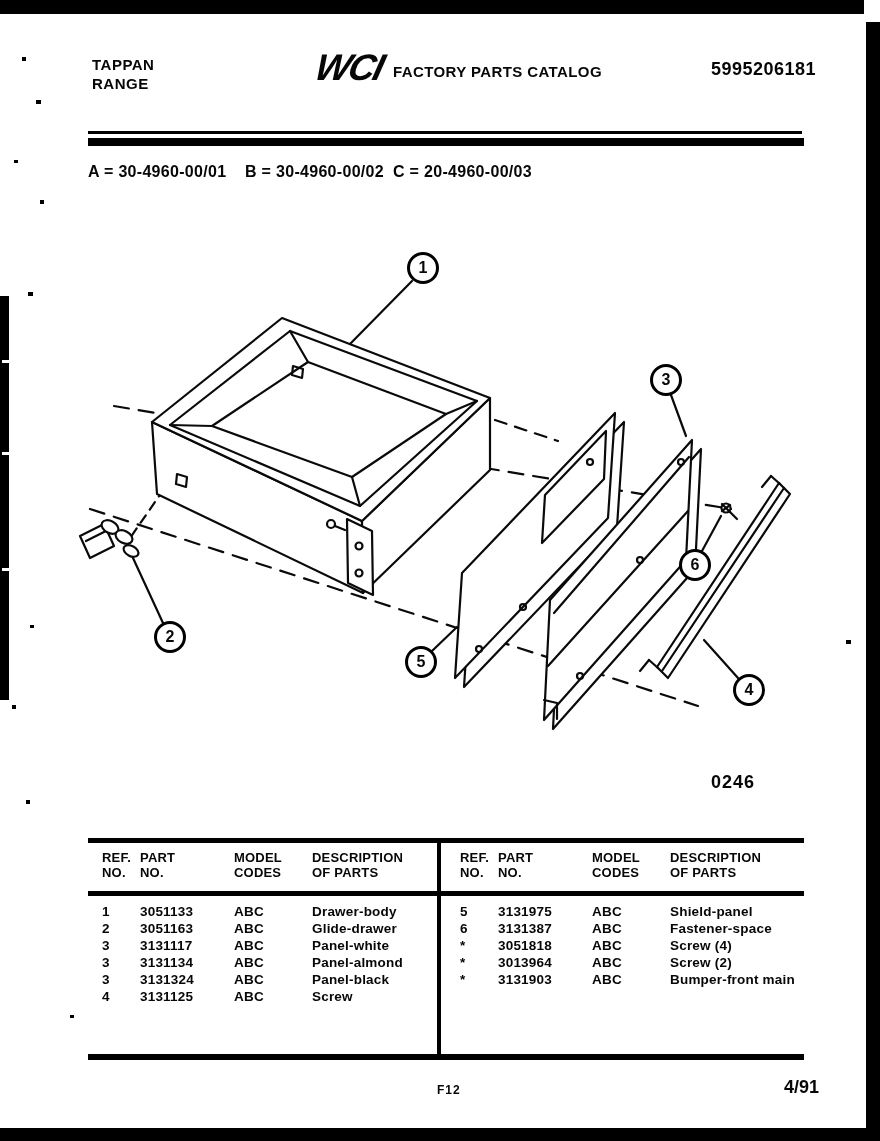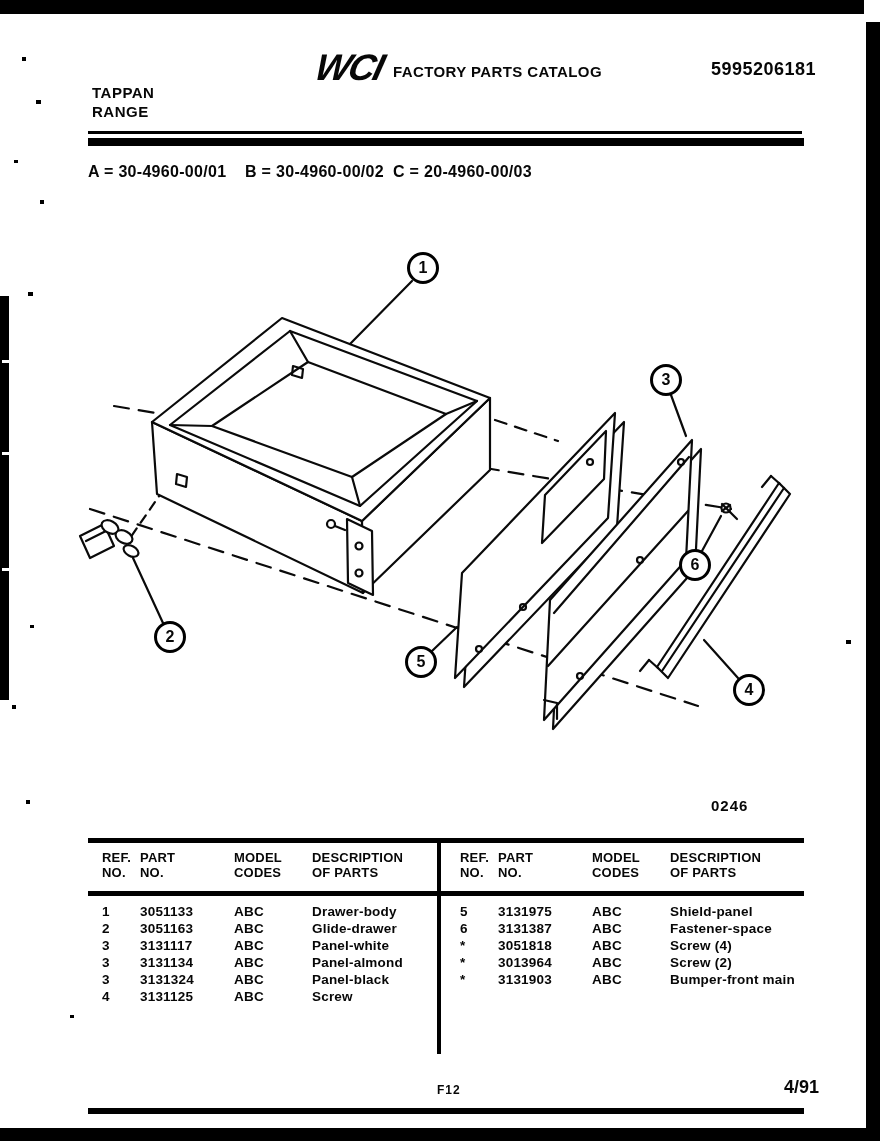--- a/index.html
+++ b/index.html
@@ -3,39 +3,39 @@
 <meta charset="utf-8">
 <style>
   html,body{margin:0;padding:0;background:#e8e8e8;}
   .page{
     position:relative;width:880px;height:1141px;background:#ffffff;
     overflow:hidden;font-family:"Liberation Sans",sans-serif;
     font-weight:bold;color:#070707;
   }
   .abs{position:absolute;}
   .artifact{position:absolute;background:#000;}
-  .brand{left:92px;top:55px;font-size:15px;line-height:19px;letter-spacing:0.5px;margin-top:28px;}
+  .brand{left:92px;top:55px;font-size:15px;line-height:19px;letter-spacing:0.5px;}
   .logo{
     left:316px;top:48px;font-size:37px;font-style:italic;font-weight:bold;
     transform:skewX(-14deg);letter-spacing:-2px;line-height:40px;
   }
   .catalog-title{left:393px;top:63px;font-size:15px;letter-spacing:0.4px;text-align:center;}
   .pub-number{left:711px;top:59px;font-size:18px;letter-spacing:0.5px;}
   .rule-thin{left:88px;top:131px;width:714px;height:3px;background:#000;}
   .rule-thick{left:88px;top:138px;width:716px;height:8px;background:#000;}
   .model-line span{position:absolute;top:163px;font-size:16px;letter-spacing:0.3px;}
   .model-a{left:88px;} .model-b{left:245px;} .model-c{left:393px;}
   .diagram-svg{left:0;top:170px;}
   .callout{
     position:absolute;width:26px;height:26px;border:3px solid #000;border-radius:50%;
     background:#fff;text-align:center;line-height:26px;font-size:16px;
   }
-  .fig-number{left:711px;top:797px;font-size:15px;letter-spacing:1px;}
+  .fig-number{left:711px;top:772px;font-size:18px;letter-spacing:1px;}
   .parts-table{
-    left:88px;top:838px;width:716px;height:276px;
+    left:88px;top:838px;width:716px;height:222px;
     border-top:5px solid #000;border-bottom:6px solid #000;box-sizing:border-box;
   }
   .table-divider{position:absolute;left:349px;top:0;width:4px;height:211px;background:#000;}
   .header-sep{position:absolute;left:0;top:48px;width:716px;height:5px;background:#000;}
   .half{position:absolute;top:0;height:211px;}
   .half-left{left:14px;width:333px;}
   .half-right{left:372px;width:342px;}
   .t-head{position:absolute;top:7px;left:0;right:0;display:grid;
     grid-template-columns:38px 94px 78px auto;font-size:13px;line-height:15px;letter-spacing:0.2px;}
   .t-rows{position:absolute;top:60px;left:0;right:0;}

